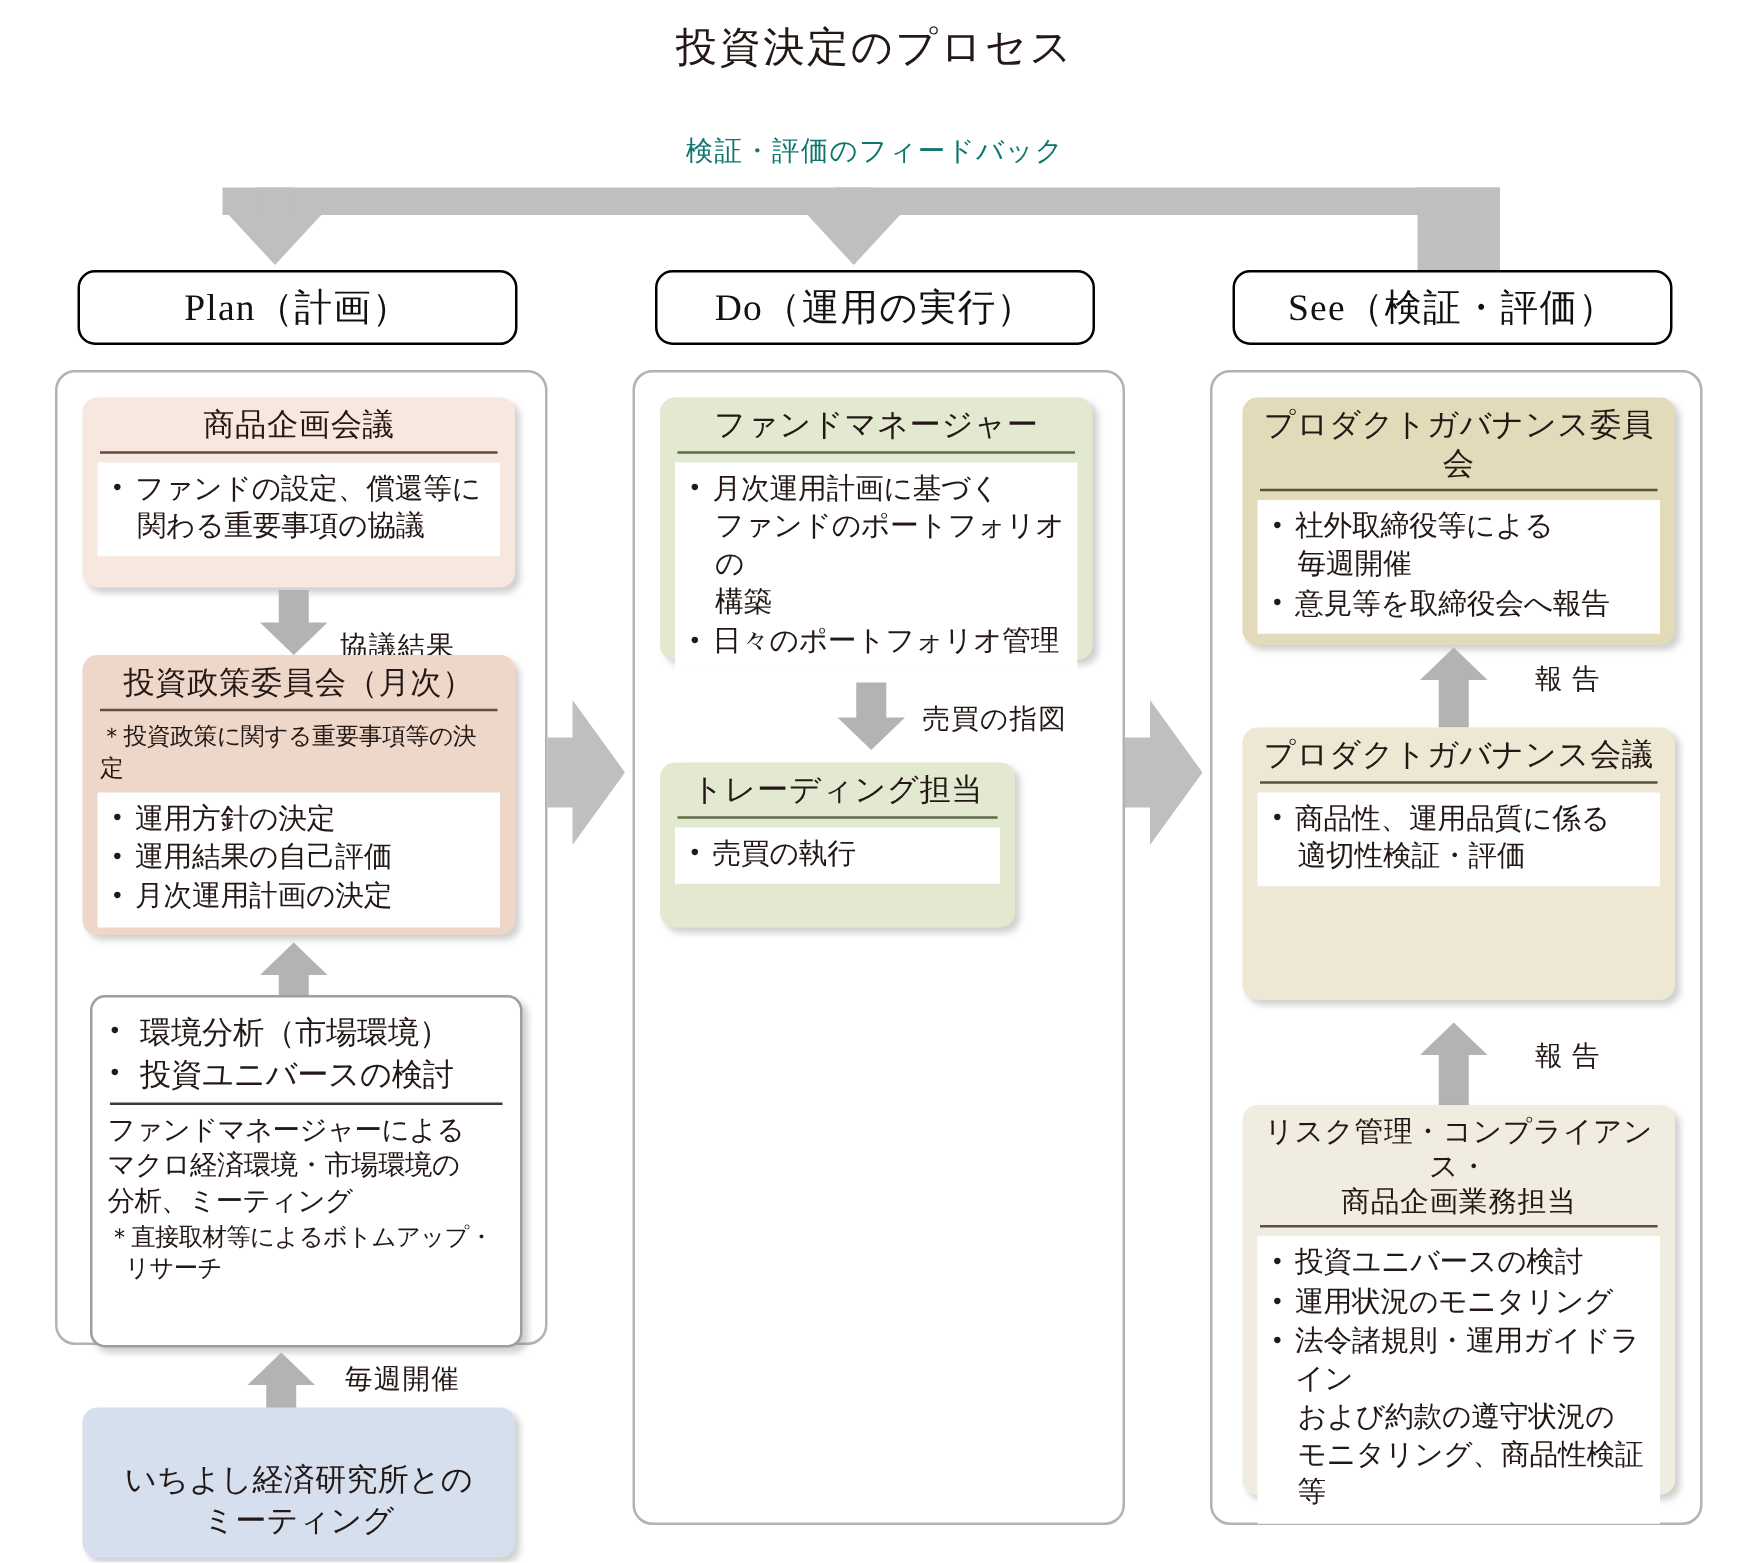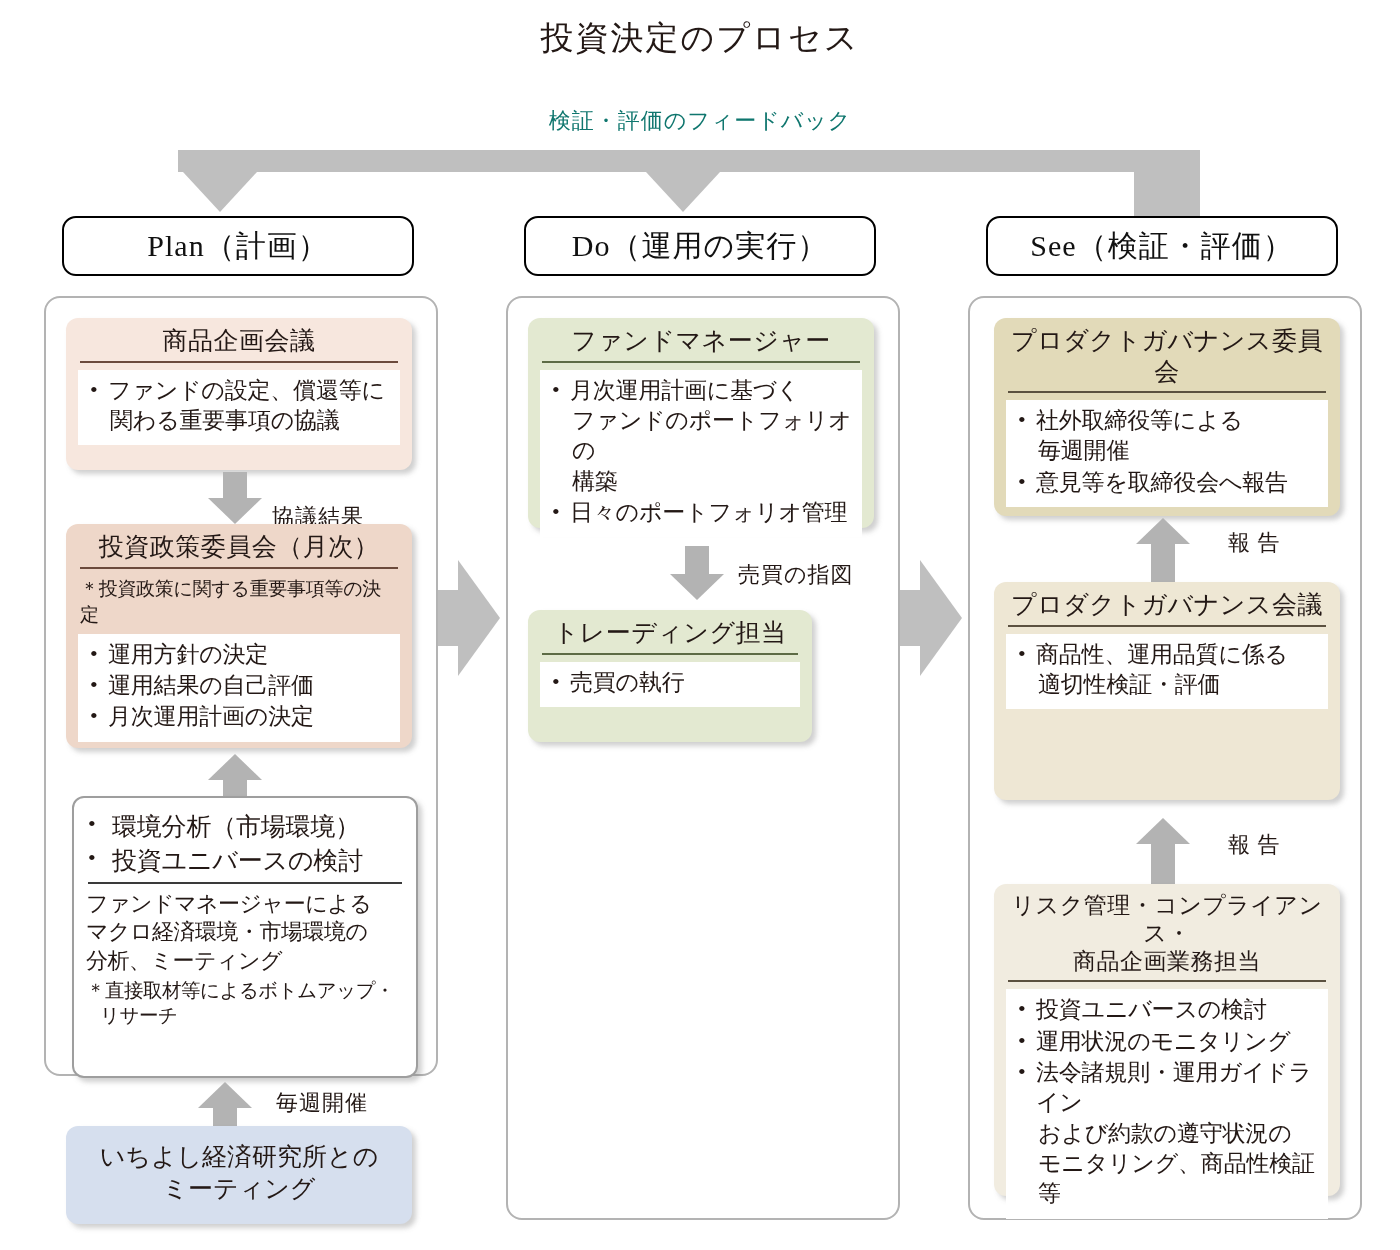--- a/index.html
+++ b/index.html
@@ -326,21 +326,21 @@
       <div class="cont">リサーチ</div>
     </div>
   </div>
 
   <div class="up-arrow" style="left:198px; top:1082px; height:48px;">
     <div class="head"></div>
     <div class="stem" style="top:24px; height:26px;"></div>
   </div>
   <div class="arrow-label" style="left:276px; top:1088px;">毎週開催</div>
 
-  <div class="card c-blue" style="left:66px; top:1126px; width:346px; height:98px; display:flex; align-items:center; justify-content:center;">
+  <div class="card c-blue" style="left:66px; top:1126px; width:346px; height:120px; display:flex; align-items:flex-end; justify-content:center;">
     <div style="text-align:center; font-size:25px; line-height:1.3; color:#231815;">
       <div>いちよし経済研究所との</div>
       <div>ミーティング</div>
     </div>
   </div>
 
   <div class="right-arrow" style="left:438px; top:560px;">
     <div class="tail"></div>
     <div class="head"></div>
   </div>

